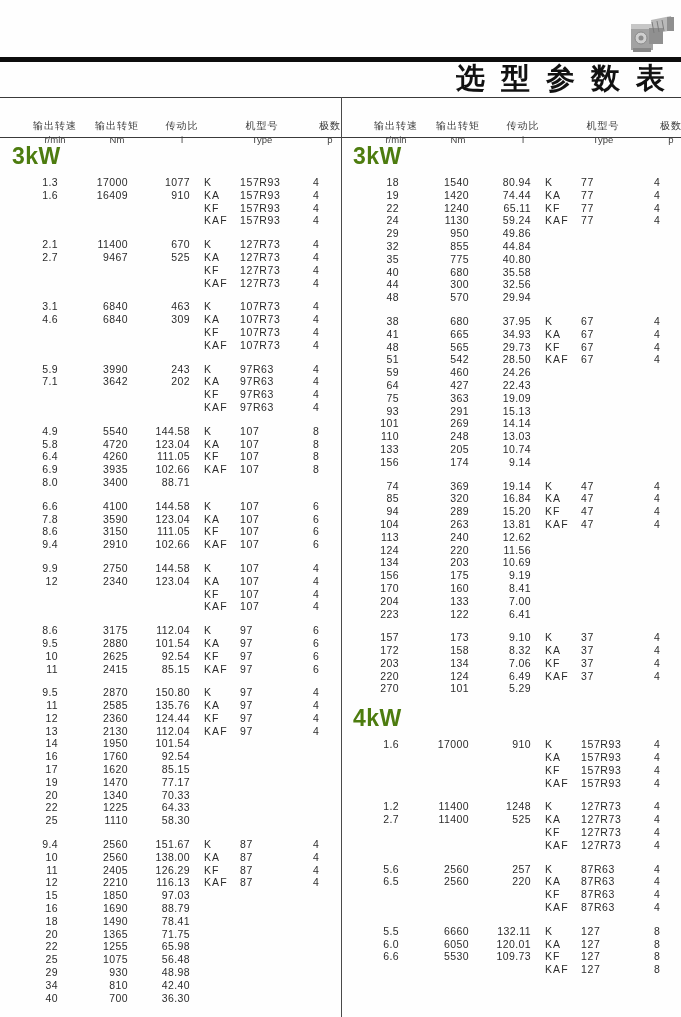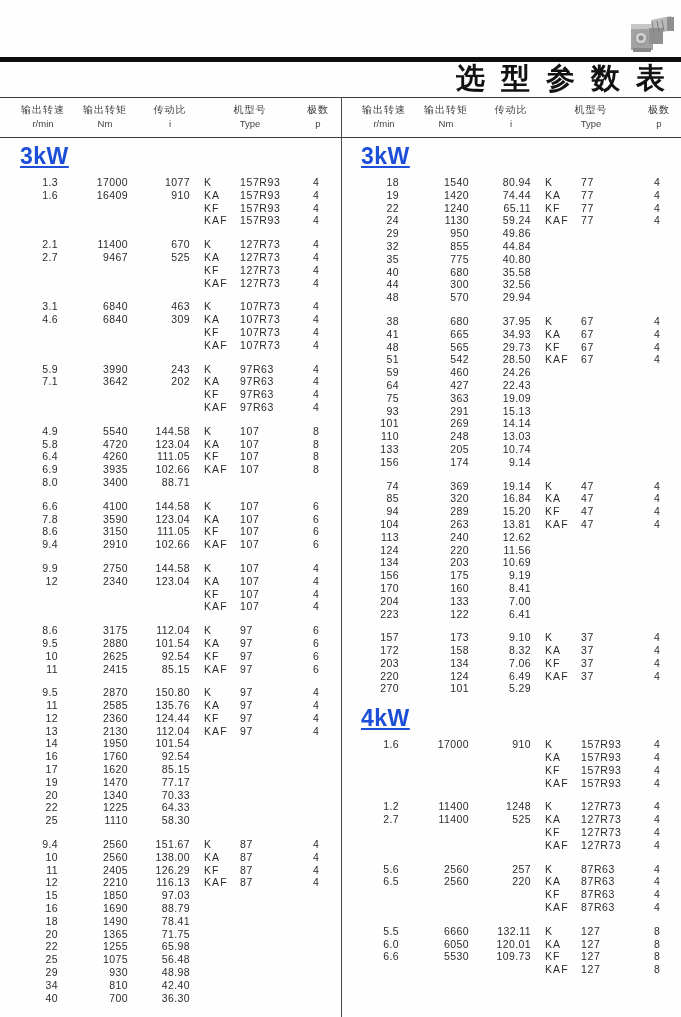--- a/index.html
+++ b/index.html
@@ -24,38 +24,38 @@
     position:absolute;left:0;top:60px;width:681px;height:38px;
     text-align:right;font-size:29px;font-weight:700;color:#111;
     letter-spacing:16px;text-indent:16px;line-height:36px;
   }
 
   
   .photo{position:absolute;top:10px;right:4px;width:56px;height:48px;}
 
   
   .col-headers{
-    position:absolute;top:102px;width:331px;
+    position:absolute;top:118px;width:331px;
     display:grid;grid-template-columns:58px 66px 64px 96px 40px;
-    padding-left:14px;color:#3c3c3c;
+    padding-left:26px;color:#3c3c3c;
   }
   .col-headers.left-half{left:0;}
   .col-headers.right-half{left:341px;}
   .col-headers .hcell{text-align:center;}
   .col-headers .zh{font-size:10px;letter-spacing:1px;line-height:15px;}
   .col-headers .unit{font-size:9.5px;line-height:14px;color:#444;}
 
   
   .half{position:absolute;top:141px;width:341px;}
   .half.left-half{left:0;}
   .half.right-half{left:341px;}
 
   .power-title{
-    font-size:23px;font-weight:700;color:#1d4ed8;
-    margin:3px 0 8px 20px;letter-spacing:0.5px;line-height:24px;text-decoration:underline;
+    font-size:23px;font-weight:700;color:#4d7c0f;
+    margin:3px 0 8px 12px;letter-spacing:0.5px;line-height:24px;
   }
   .group{margin-bottom:11px;}
   .line{
     display:grid;grid-template-columns:48px 70px 62px 14px 36px 56px 40px;
     height:12.8px;line-height:12.8px;font-size:10.5px;padding-left:10px;
     white-space:nowrap;
   }
   .speed-value,.torque-value,.ratio-value{text-align:right;letter-spacing:0.4px;}
   .type-prefix{text-align:left;letter-spacing:1.1px;}
   .type-model{text-align:left;letter-spacing:0.6px;}

